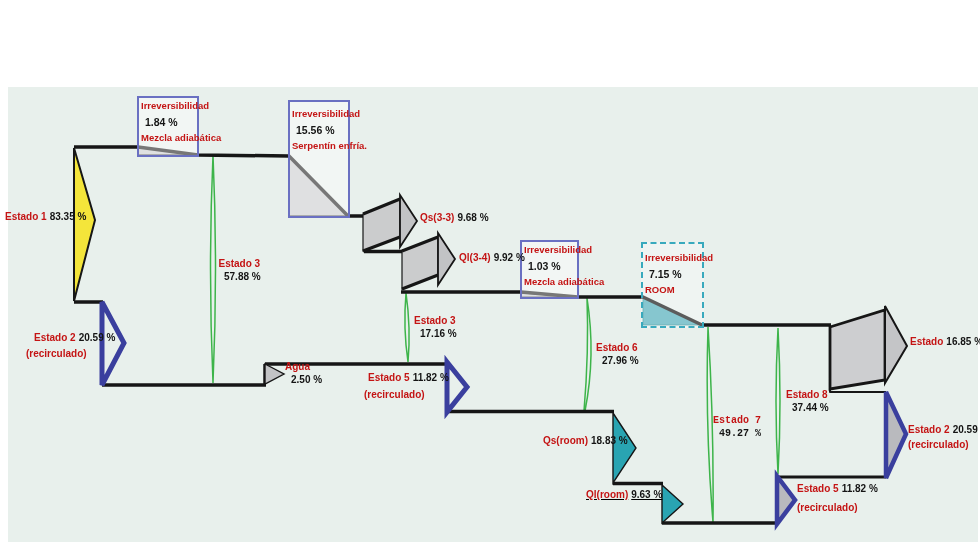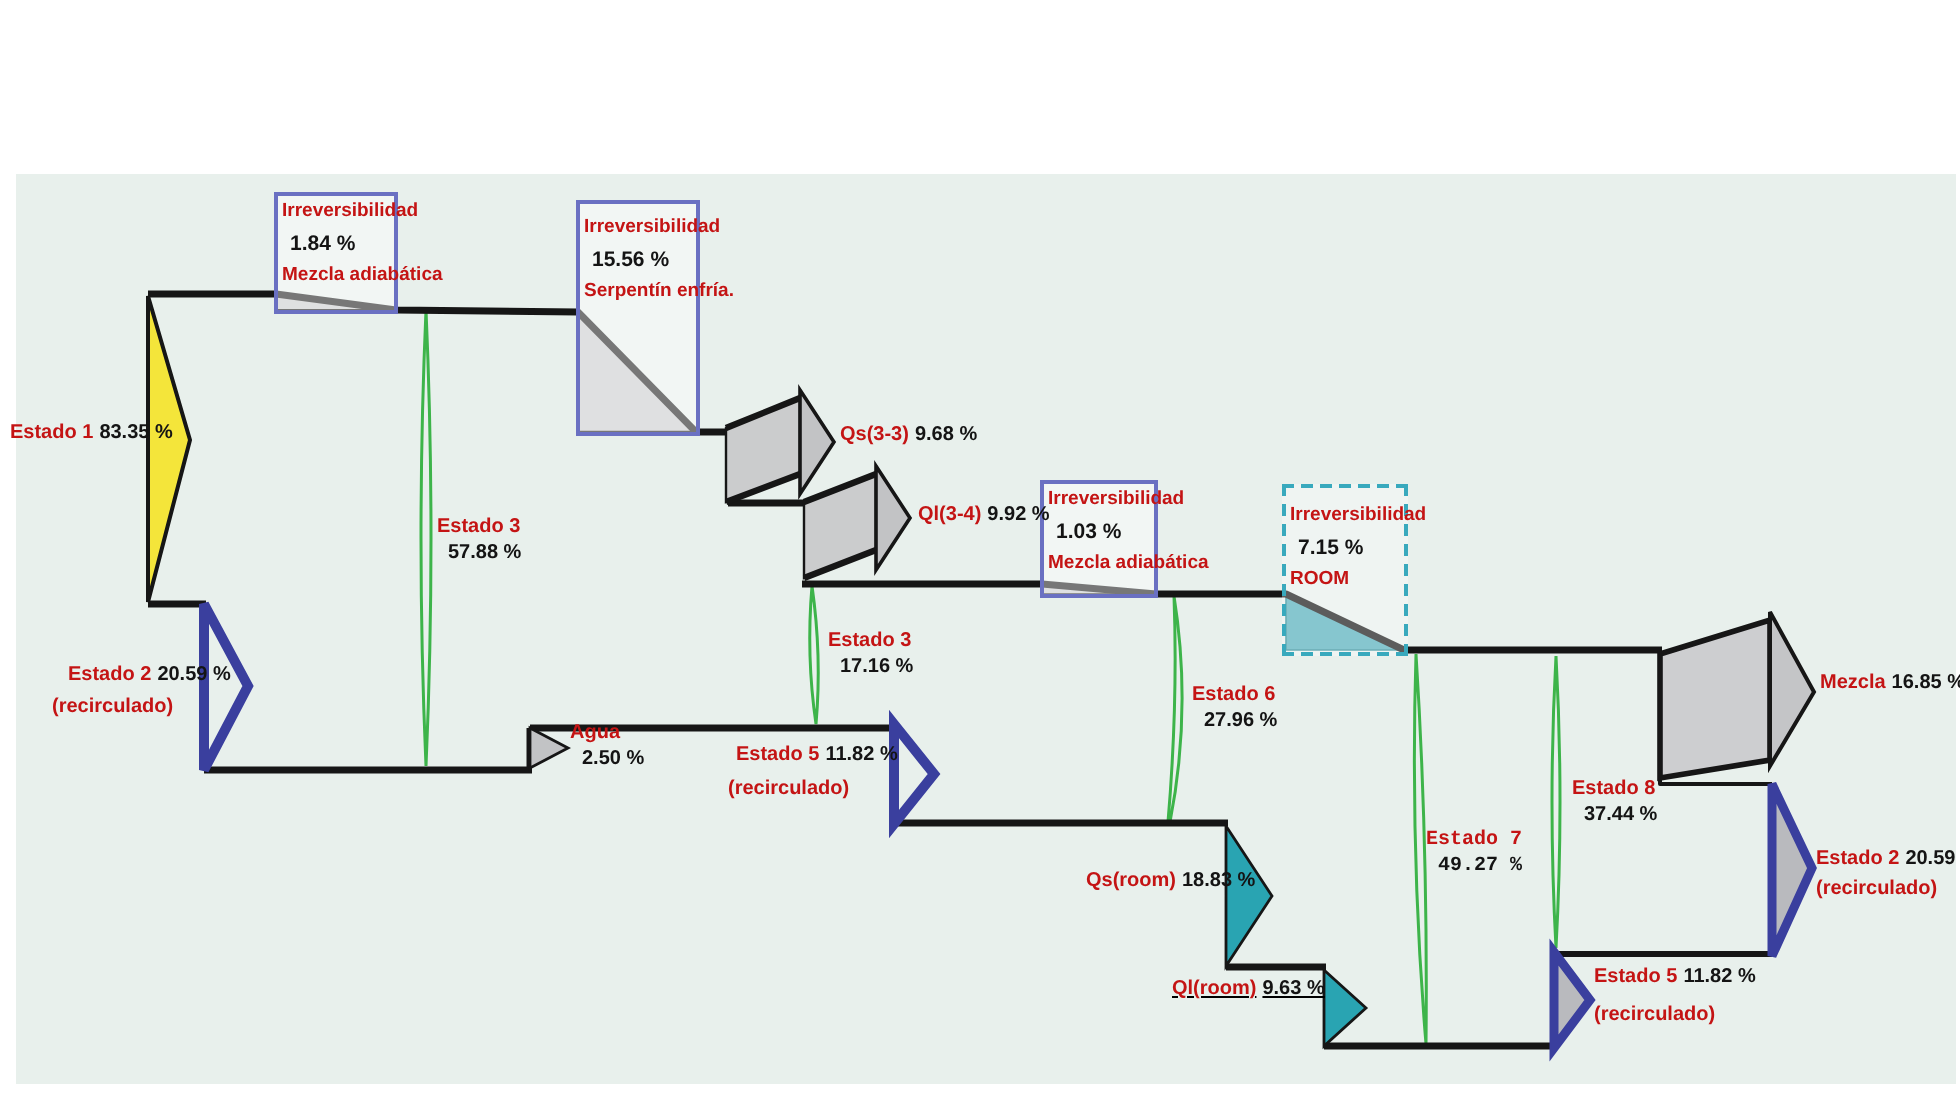--- a/index.html
+++ b/index.html
@@ -142,21 +142,21 @@
   <div class="lbl" style="left:586px;top:458px;text-decoration:underline;">
     <span class="lname">Ql(room)</span><span class="lval">9.63 %</span>
   </div>
   <div class="lbl stack" style="left:713px;top:384px;font-family:Liberation Mono, monospace;">
     <span class="lname">Estado 7</span><span class="lval">49.27 %</span>
   </div>
   <div class="lbl stack" style="left:786px;top:358px;">
     <span class="lname">Estado 8</span><span class="lval">37.44 %</span>
   </div>
   <div class="lbl" style="left:910px;top:305px;">
-    <span class="lname">Mezcla</span><span class="lval">16.85 %</span>
+    <span class="lname">Estado</span><span class="lval">16.85 %</span>
   </div>
   <div class="lbl" style="left:908px;top:393px;">
     <span class="lname">Estado 2</span><span class="lval">20.59 %</span>
     <div class="lnote" style="margin-top:2px;">(recirculado)</div>
   </div>
   <div class="lbl" style="left:797px;top:452px;">
     <span class="lname">Estado 5</span><span class="lval">11.82 %</span>
     <div class="lnote" style="margin-top:6px;">(recirculado)</div>
   </div>
 </div>

